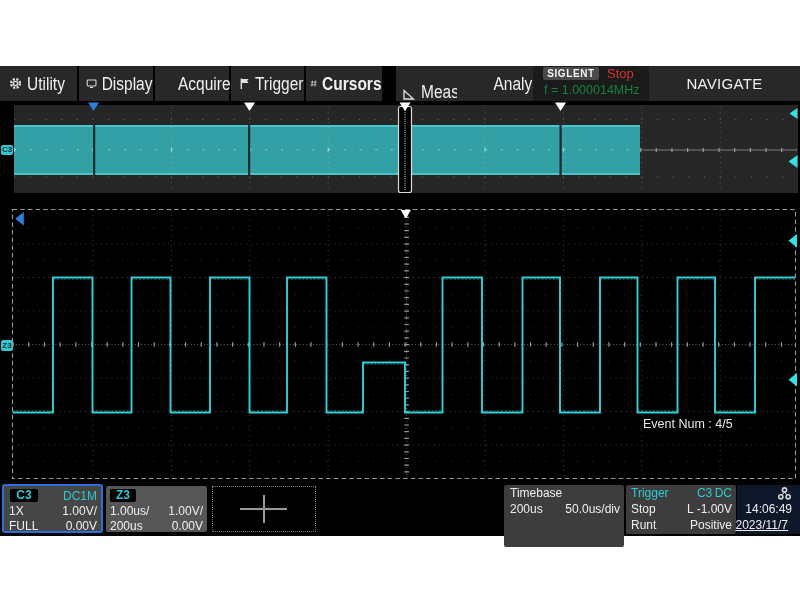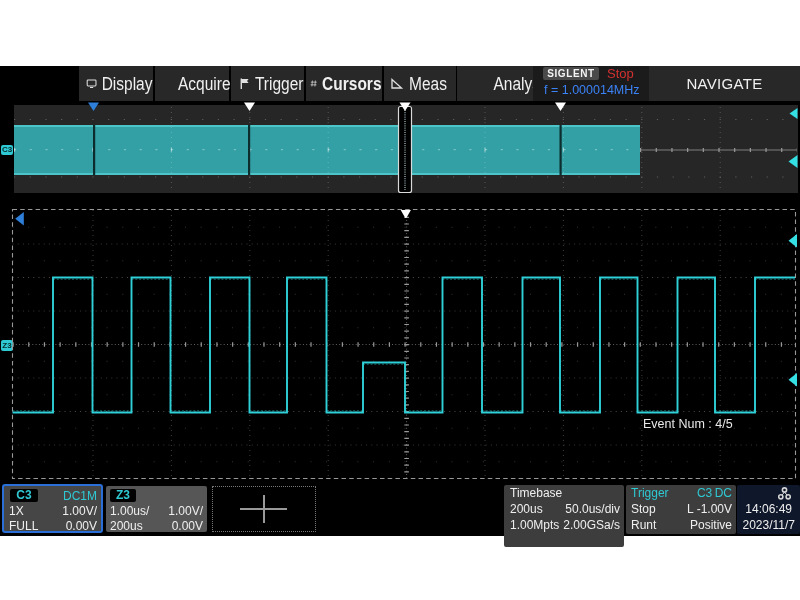--- a/index.html
+++ b/index.html
@@ -29,20 +29,27 @@
   #dashbox{position:absolute;left:212px;top:486px;width:104px;height:46px;border:1px dotted #787878;}
   #tbbox{position:absolute;left:504px;top:485px;width:120px;height:62px;background:#3d3d3d;border-radius:2px;}
   #trbox{position:absolute;left:626px;top:485px;width:110px;height:49px;background:#3d3d3d;border-radius:2px;}
   #clock{position:absolute;left:737px;top:485px;width:63px;height:49px;color:#efefef;font-size:12px;background:#0f172a;border-radius:2px;}
 </style>
 </head>
 <body>
 <div id="wrap">
   <div id="screen"></div>
 
+  <div class="mb" style="left:0;width:76.5px;padding-left:9px;">
+    <svg width="13" height="13" viewBox="0 0 13 13">
+        <circle cx="6.5" cy="6.5" r="4.4" fill="none" stroke="#e0e0e0" stroke-width="2.4" stroke-dasharray="2.1 1.4"></circle>
+        <circle cx="6.5" cy="6.5" r="2.1" fill="none" stroke="#e0e0e0" stroke-width="1.4"></circle>
+      </svg>
+    <span>Utility</span>
+    </div>
   <div class="mb" style="left:78.5px;width:74px;padding-left:7px;text-align:center;">
     <svg width="14" height="13" viewBox="0 0 14 13">
         <rect x="1.5" y="2" width="11" height="7.5" rx="1" fill="none" stroke="#e0e0e0" stroke-width="1.3"></rect>
         <line x1="5" y1="11.5" x2="9" y2="11.5" stroke="#e0e0e0" stroke-width="1.3"></line>
       </svg>
     <span>Display</span>
     </div>
   <div class="mb" style="left:155px;width:73.5px;padding-left:18px;">
     <svg width="13" height="13" viewBox="0 0 13 13">
         <path d="M2 11.5 V5 Q2 2.5 4.5 2.5 H8.5 Q11 2.5 11 5 V11.5" fill="none" stroke="#e0e0e0" stroke-width="1.4"></path>
@@ -60,37 +67,37 @@
     <svg width="14" height="13" viewBox="0 0 14 13">
         <g stroke="#e0e0e0" stroke-width="1.3">
           <line x1="4.5" y1="1" x2="3.5" y2="12"></line>
           <line x1="10" y1="1" x2="9" y2="12"></line>
           <line x1="1.5" y1="4" x2="12.5" y2="4"></line>
           <line x1="1" y1="9" x2="12" y2="9"></line>
         </g>
       </svg>
     <span>Cursors</span>
     </div>
-  <div class="mb" style="left:384px;width:71.5px;padding-left:6px;">
+  <div class="mb" style="left:396px;width:71.5px;padding-left:6px;align-items:flex-end;">
     <svg width="14" height="13" viewBox="0 0 14 13">
         <path d="M2 2.5 L11.5 11 H2 Z" fill="none" stroke="#e0e0e0" stroke-width="1.3"></path>
       </svg>
     <span>Meas</span>
     </div>
   <div class="mb" style="left:456.5px;width:76px;padding-left:12px;gap:20px;">
     <svg width="13" height="13" viewBox="0 0 13 13">
         <rect x="1.5" y="1.5" width="10" height="10" rx="1" fill="none" stroke="#e0e0e0" stroke-width="1.3"></rect>
         <path d="M3.5 8.5 L6 5.5 L8 7.5 L10 4" fill="none" stroke="#e0e0e0" stroke-width="1.2"></path>
       </svg>
     <span>Analysis</span>
     </div>
   <div class="abs" style="left:532.5px;top:66px;width:116.5px;height:35px;background:#1b1b1b;"></div>
   <div class="abs" style="left:543px;top:67px;width:56px;height:13px;background:#4a4a4a;border-radius:2px;color:#f4f4f4;font-size:10px;font-weight:bold;letter-spacing:0.6px;text-align:center;line-height:13px;">SIGLENT</div>
   <div class="abs" style="left:607px;top:66.5px;height:14px;color:#d43030;font-size:13px;line-height:14px;">Stop</div>
-  <div class="abs" style="left:544px;top:83px;height:14px;color:#3b82f6;font-size:12.5px;line-height:14px;text-align:right;">f = 1.000014MHz</div>
+  <div class="abs" style="left:544px;top:83px;height:14px;color:#15803d;font-size:12.5px;line-height:14px;text-align:right;">f = 1.000014MHz</div>
   <div class="mb" style="left:649px;width:151px;justify-content:center;font-size:15px;letter-spacing:0.3px;">NAVIGATE</div>
 
   <div id="timeline"></div>
   <div id="band"></div>
 
   <div id="c3box">
     <div class="row" style="top:2px;">
         <span class="chip" style="width:28px;">C3</span>
         <span class="rr cy">DC1M</span>
       </div>
@@ -119,24 +126,20 @@
   <div id="dashbox"></div>
   <div class="abs" style="left:240px;top:508px;width:47px;height:2px;background:#999;"></div>
   <div class="abs" style="left:263px;top:495px;width:2px;height:28px;background:#999;"></div>
   <div id="tbbox">
     <div class="row" style="top:0;">
         <span class="rl" style="left:6px;">Timebase</span>
       </div>
     <div class="row" style="top:16px;">
         <span class="rl" style="left:6px;">200us</span>
         <span class="rr">50.0us/div</span>
-      </div>
-    <div class="row" style="top:32px;">
-        <span class="rl" style="left:6px;">1.00Mpts</span>
-        <span class="rr">2.00GSa/s</span>
       </div>
   </div>
   <div id="trbox">
     <div class="row" style="top:0;">
         <span class="rl cy">Trigger</span>
         <span class="rr cy">C3 DC</span>
       </div>
     <div class="row" style="top:16px;">
         <span class="rl">Stop</span>
         <span class="rr">L -1.00V</span>
@@ -154,21 +157,21 @@
           <circle cx="10.2" cy="9.8" r="2.1"></circle>
         </g>
         <g stroke="#d5d5d5" stroke-width="1" fill="none">
           <path d="M6.5 5.2 L4 8 M6.5 5.2 L9 8"></path>
         </g>
       </svg>
     <div class="row" style="top:16px;text-align:right;">
         <span class="rr" style="right:8px;">14:06:49</span>
       </div>
     <div class="row" style="top:32px;text-align:right;">
-        <span class="rr" style="right:5px;">2023/11/7</span>
+        <span class="rr" style="right:12px;text-decoration:underline;">2023/11/7</span>
       </div>
   </div>
 
   <div class="tag" style="top:144.5px;width:12px;height:10px;line-height:10px;">C3</div>
   <div class="tag" style="top:340px;width:12px;height:11px;line-height:11px;">Z3</div>
 
   <svg id="ovl" width="800" height="600" viewBox="0 0 800 600">
 
     <g stroke="#5e5e5e" stroke-width="1">
       <line x1="14" y1="119.5" x2="797" y2="119.5" stroke-dasharray="1.2 14.48"></line>

